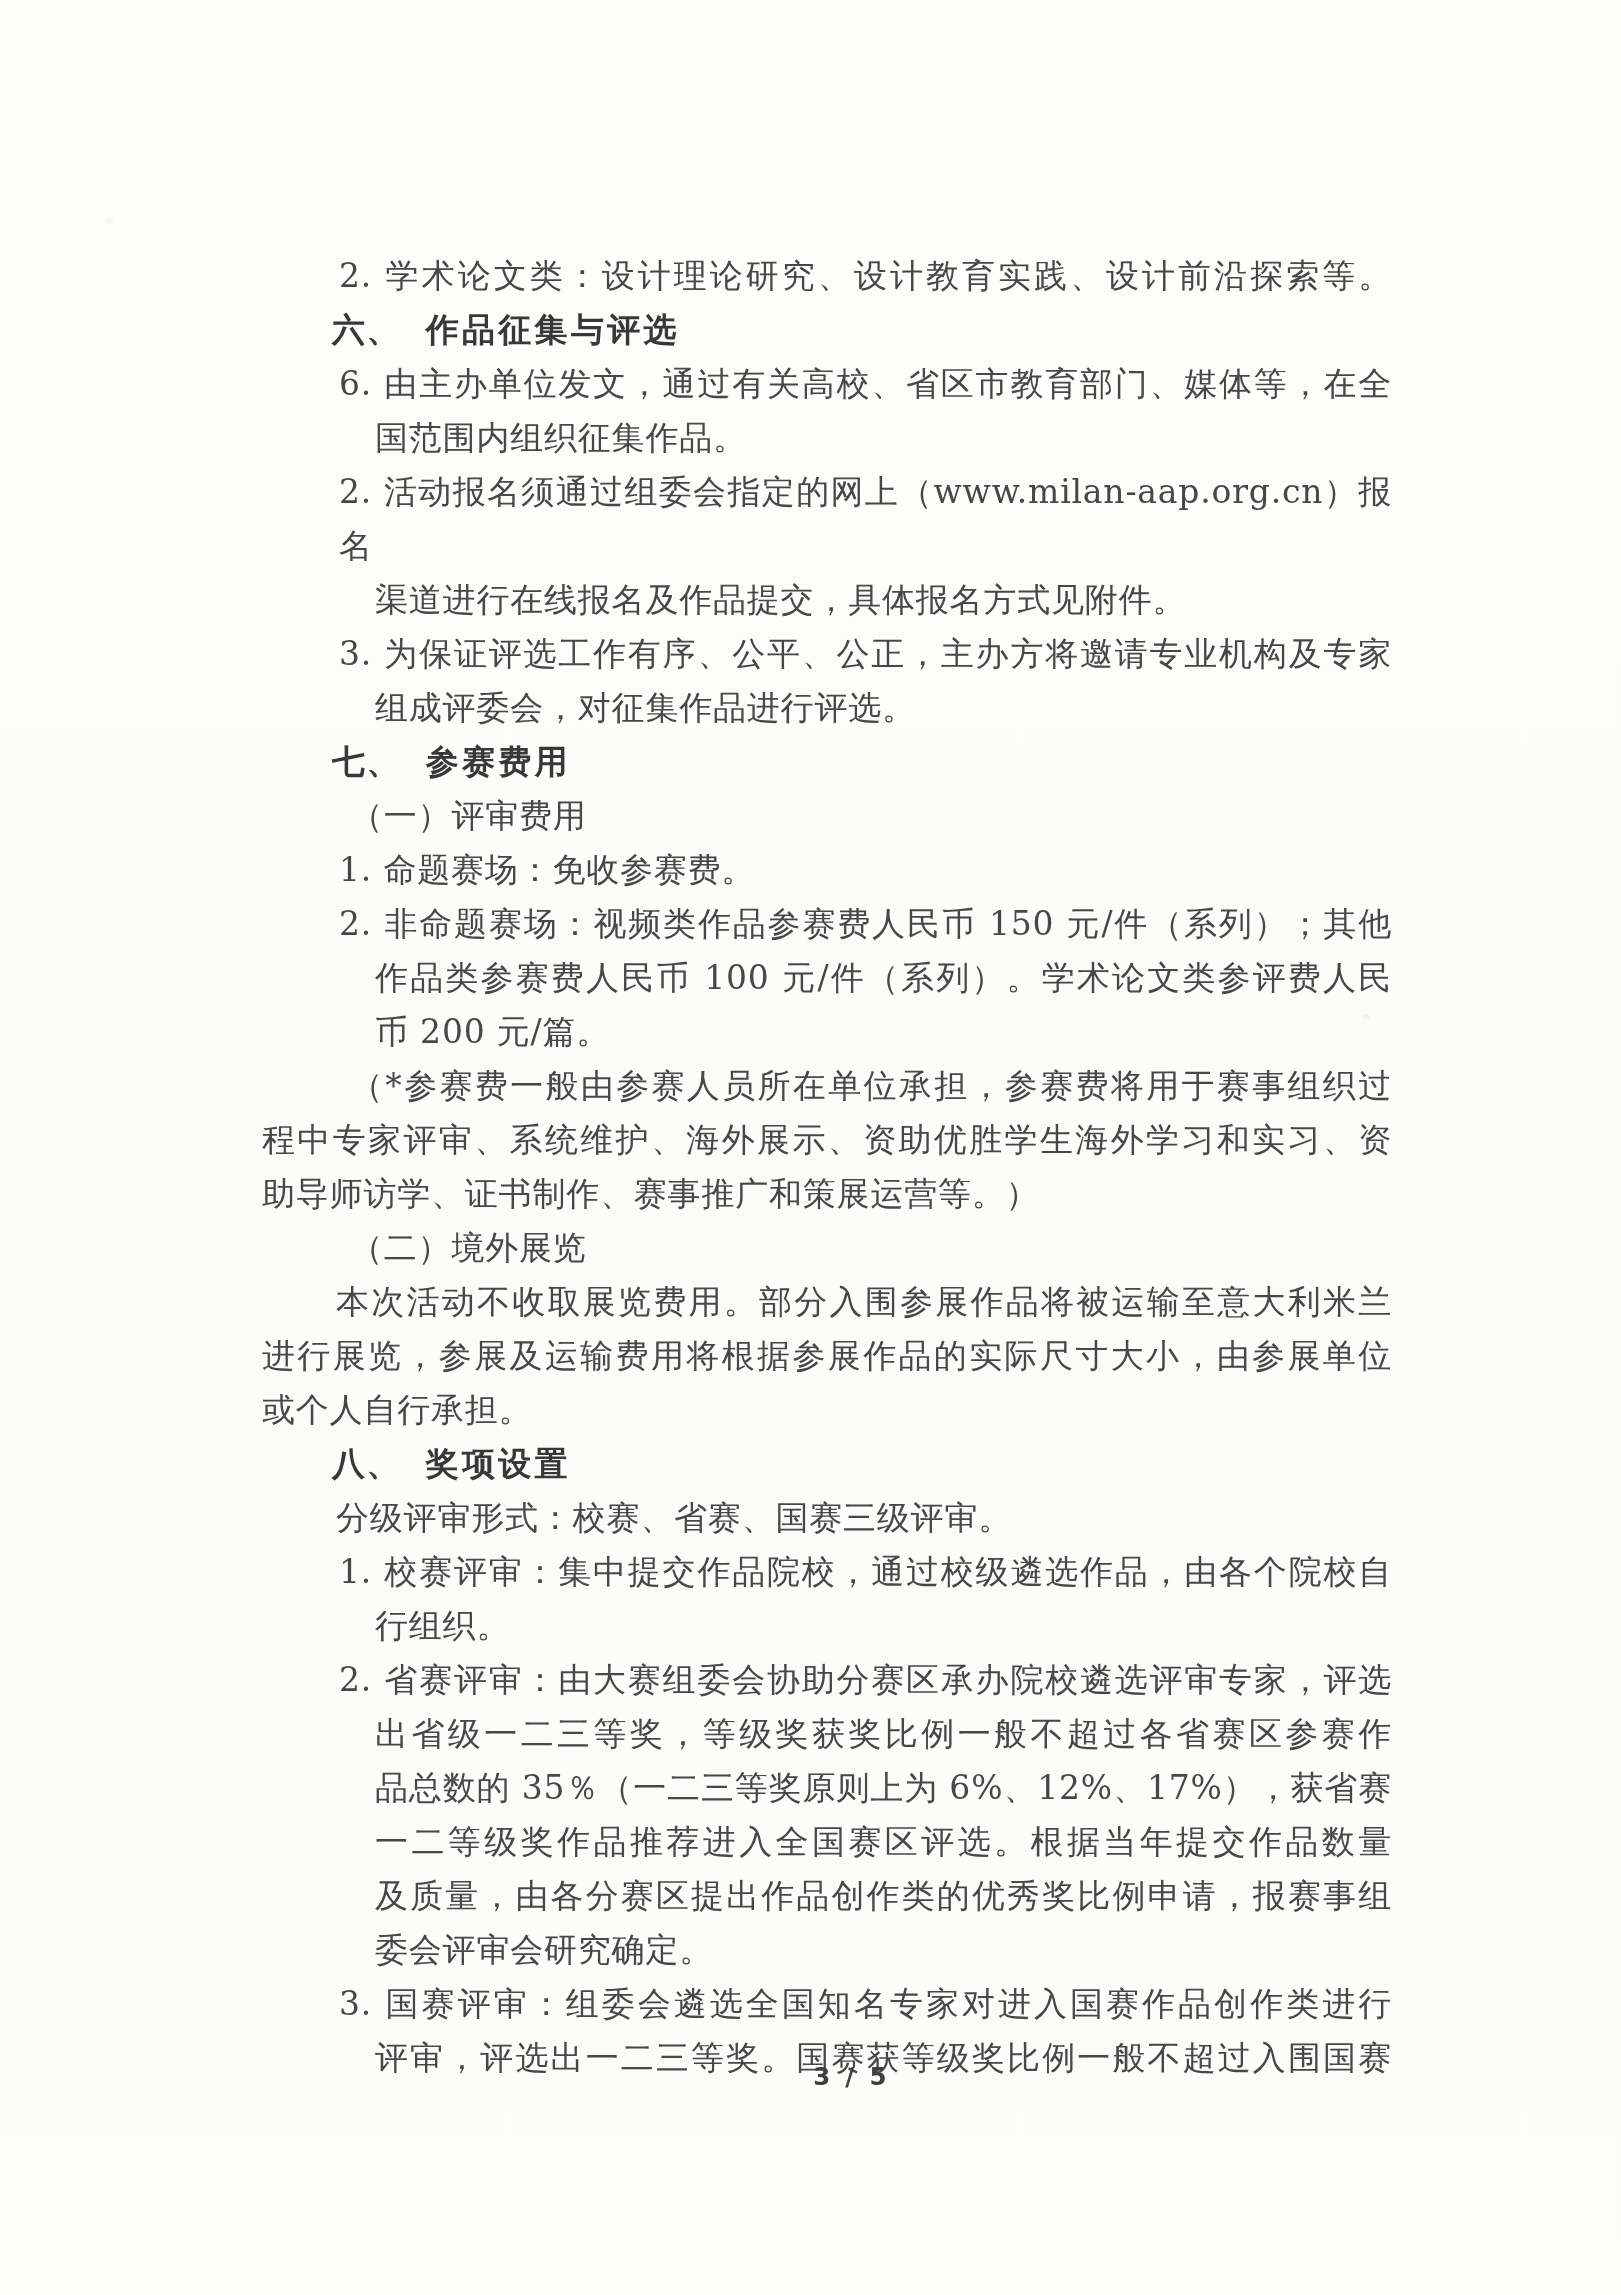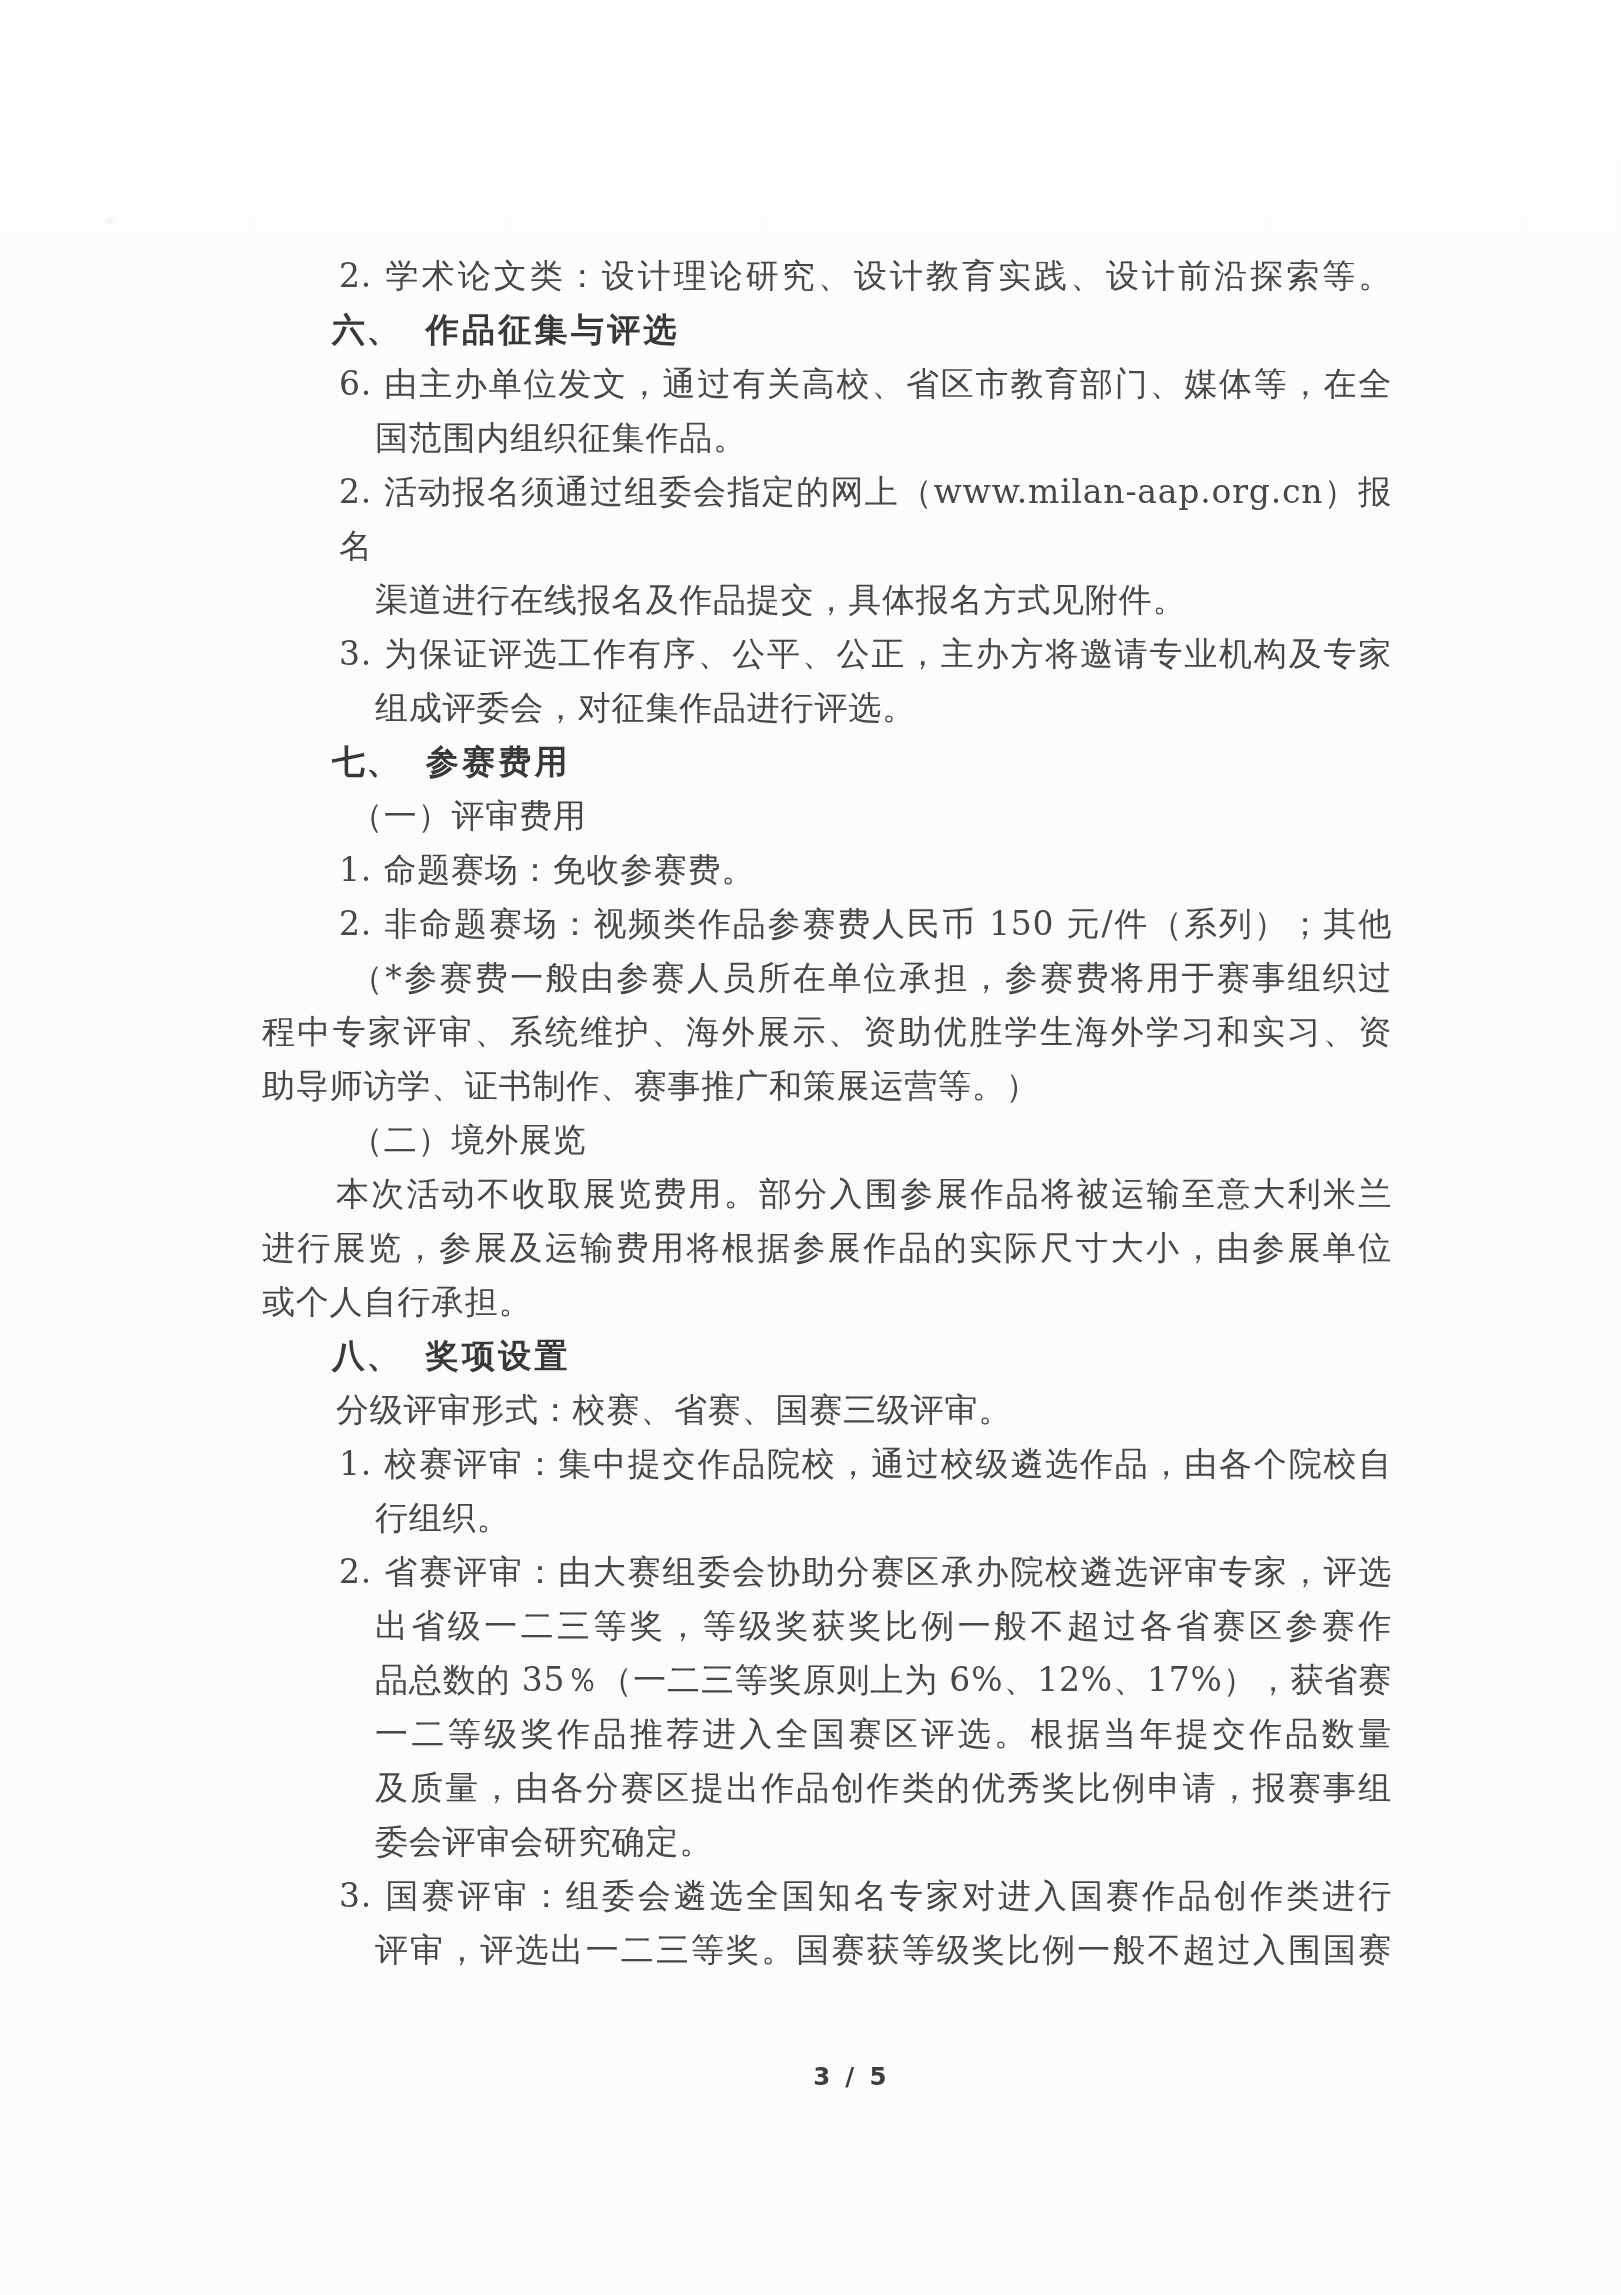--- a/index.html
+++ b/index.html
@@ -86,20 +86,22 @@
     <div class="ln n1 j">6. 由主办单位发文，通过有关高校、省区市教育部门、媒体等，在全</div>
     <div class="ln nc">国范围内组织征集作品。</div>
     <div class="ln n1 j">2. 活动报名须通过组委会指定的网上（www.milan-aap.org.cn）报名</div>
     <div class="ln nc">渠道进行在线报名及作品提交，具体报名方式见附件。</div>
     <div class="ln n1 j">3. 为保证评选工作有序、公平、公正，主办方将邀请专业机构及专家</div>
     <div class="ln nc">组成评委会，对征集作品进行评选。</div>
     <div class="ln sec"><span>七、</span><span class="sectitle">参赛费用</span></div>
     <div class="ln ind107">（一）评审费用</div>
     <div class="ln n1">1. 命题赛场：免收参赛费。</div>
     <div class="ln n1 j">2. 非命题赛场：视频类作品参赛费人民币 150 元/件（系列）；其他</div>
+    <div class="ln nc j">作品类参赛费人民币 100 元/件（系列）。学术论文类参评费人民</div>
+    <div class="ln nc">币 200 元/篇。</div>
     <div class="ln ind107 j">（*参赛费一般由参赛人员所在单位承担，参赛费将用于赛事组织过</div>
     <div class="ln pc j">程中专家评审、系统维护、海外展示、资助优胜学生海外学习和实习、资</div>
     <div class="ln pc">助导师访学、证书制作、赛事推广和策展运营等。）</div>
     <div class="ln ind107">（二）境外展览</div>
     <div class="ln p1 j">本次活动不收取展览费用。部分入围参展作品将被运输至意大利米兰</div>
     <div class="ln pc j">进行展览，参展及运输费用将根据参展作品的实际尺寸大小，由参展单位</div>
     <div class="ln pc">或个人自行承担。</div>
     <div class="ln sec"><span>八、</span><span class="sectitle">奖项设置</span></div>
     <div class="ln p1">分级评审形式：校赛、省赛、国赛三级评审。</div>
     <div class="ln n1 j">1. 校赛评审：集中提交作品院校，通过校级遴选作品，由各个院校自</div>

